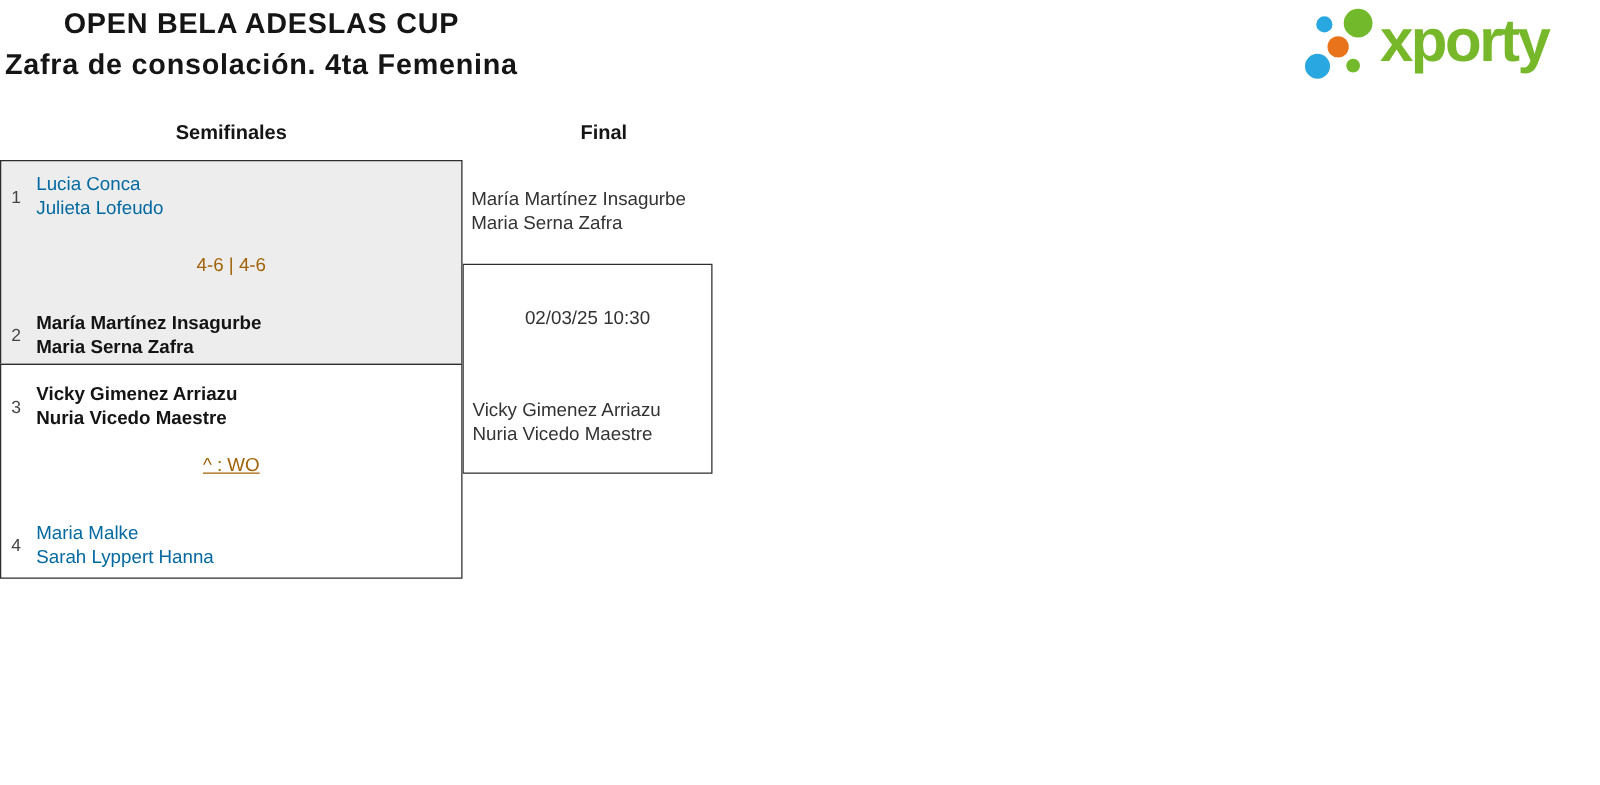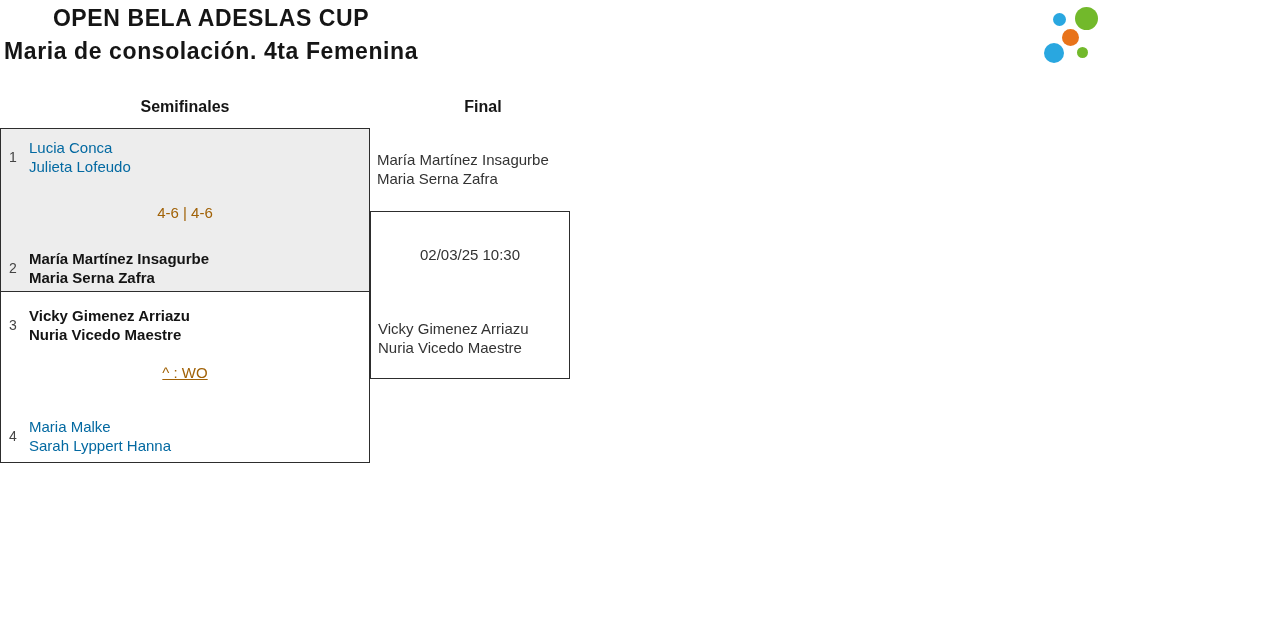--- a/index.html
+++ b/index.html
@@ -56,29 +56,30 @@
                 font-size:15px; color:#333; line-height:19px; }
   .final-team-bottom { position:absolute; left:7px; top:107px; }
 </style>
 </head>
 <body>
 
 <div class="page">
 
   <div class="titles">
     <div class="title">OPEN BELA ADESLAS CUP</div>
-    <div class="subtitle">Maria de consolación. 4ta Femenina</div>
+    <div class="subtitle">Zafra de consolación. 4ta Femenina</div>
   </div>
 
   <div class="logo">
     <span class="dot dot-blue-small"></span>
     <span class="dot dot-green-large"></span>
     <span class="dot dot-orange"></span>
     <span class="dot dot-blue-large"></span>
     <span class="dot dot-green-small"></span>
+    <span class="logo-text">xporty</span>
   </div>
 
   <div class="round-header rh-final">Final</div>
   <div class="round-header rh-semis">Semifinales</div>
 
   <div class="match match-1">
     <div class="team m1-a">
       <span class="seed">1</span>
       <span class="names">
         <span class="nm">Lucia Conca</span>

